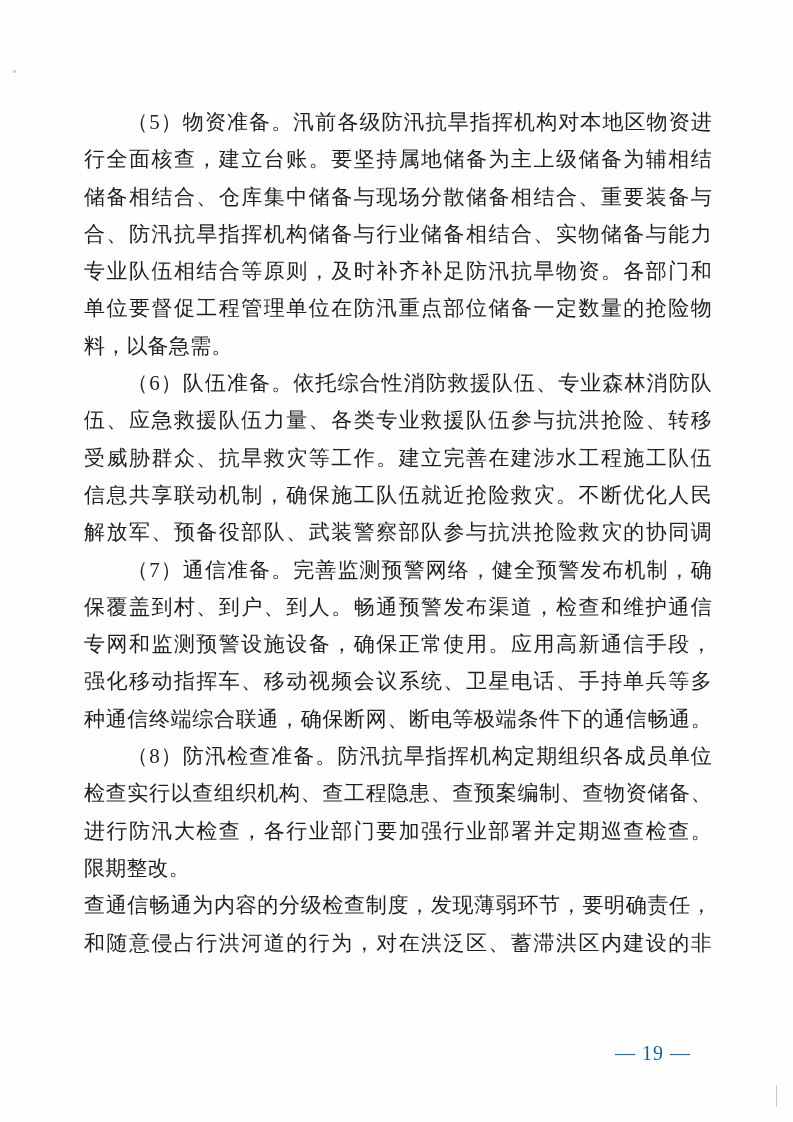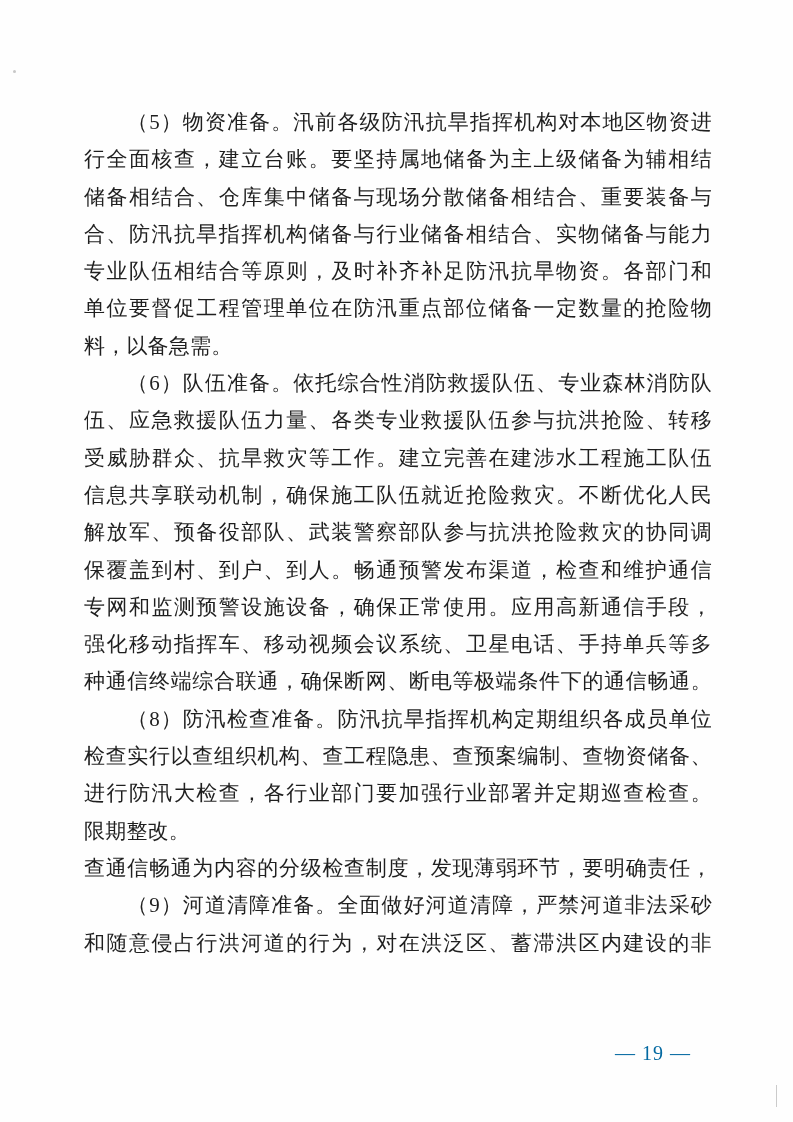--- a/index.html
+++ b/index.html
@@ -78,27 +78,27 @@
       <div class="line just">储备相结合、仓库集中储备与现场分散储备相结合、重要装备与</div>
       <div class="line just">合、防汛抗旱指挥机构储备与行业储备相结合、实物储备与能力</div>
       <div class="line just">专业队伍相结合等原则，及时补齐补足防汛抗旱物资。各部门和</div>
       <div class="line just">单位要督促工程管理单位在防汛重点部位储备一定数量的抢险物</div>
       <div class="line">料，以备急需。</div>
       <div class="line indent just">（6）队伍准备。依托综合性消防救援队伍、专业森林消防队</div>
       <div class="line just">伍、应急救援队伍力量、各类专业救援队伍参与抗洪抢险、转移</div>
       <div class="line just">受威胁群众、抗旱救灾等工作。建立完善在建涉水工程施工队伍</div>
       <div class="line just">信息共享联动机制，确保施工队伍就近抢险救灾。不断优化人民</div>
       <div class="line just">解放军、预备役部队、武装警察部队参与抗洪抢险救灾的协同调</div>
+      <div class="line indent just">（7）通信准备。完善监测预警网络，健全预警发布机制，确</div>
       <div class="line just">保覆盖到村、到户、到人。畅通预警发布渠道，检查和维护通信</div>
       <div class="line just">专网和监测预警设施设备，确保正常使用。应用高新通信手段，</div>
       <div class="line just">强化移动指挥车、移动视频会议系统、卫星电话、手持单兵等多</div>
       <div class="line just">种通信终端综合联通，确保断网、断电等极端条件下的通信畅通。</div>
       <div class="line indent just">（8）防汛检查准备。防汛抗旱指挥机构定期组织各成员单位</div>
       <div class="line just">检查实行以查组织机构、查工程隐患、查预案编制、查物资储备、</div>
       <div class="line just">进行防汛大检查，各行业部门要加强行业部署并定期巡查检查。</div>
       <div class="line">限期整改。</div>
       <div class="line just">查通信畅通为内容的分级检查制度，发现薄弱环节，要明确责任，</div>
-      <div class="line indent just">（9）河道清障准备。全面做好河道清障，严禁河道非法采砂</div>
       <div class="line just">和随意侵占行洪河道的行为，对在洪泛区、蓄滞洪区内建设的非</div>
     </div>
   <div class="page-number">— 19 —</div>
   <div class="edge-artifact"></div>
 </div>
 
 </body></html>

